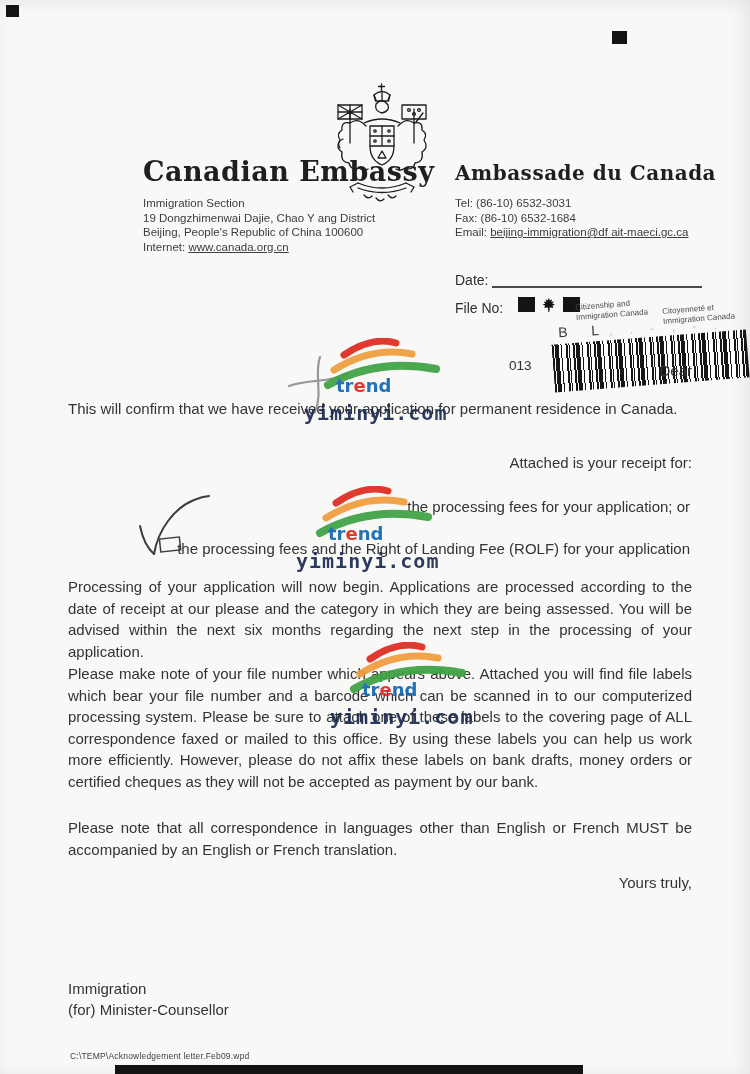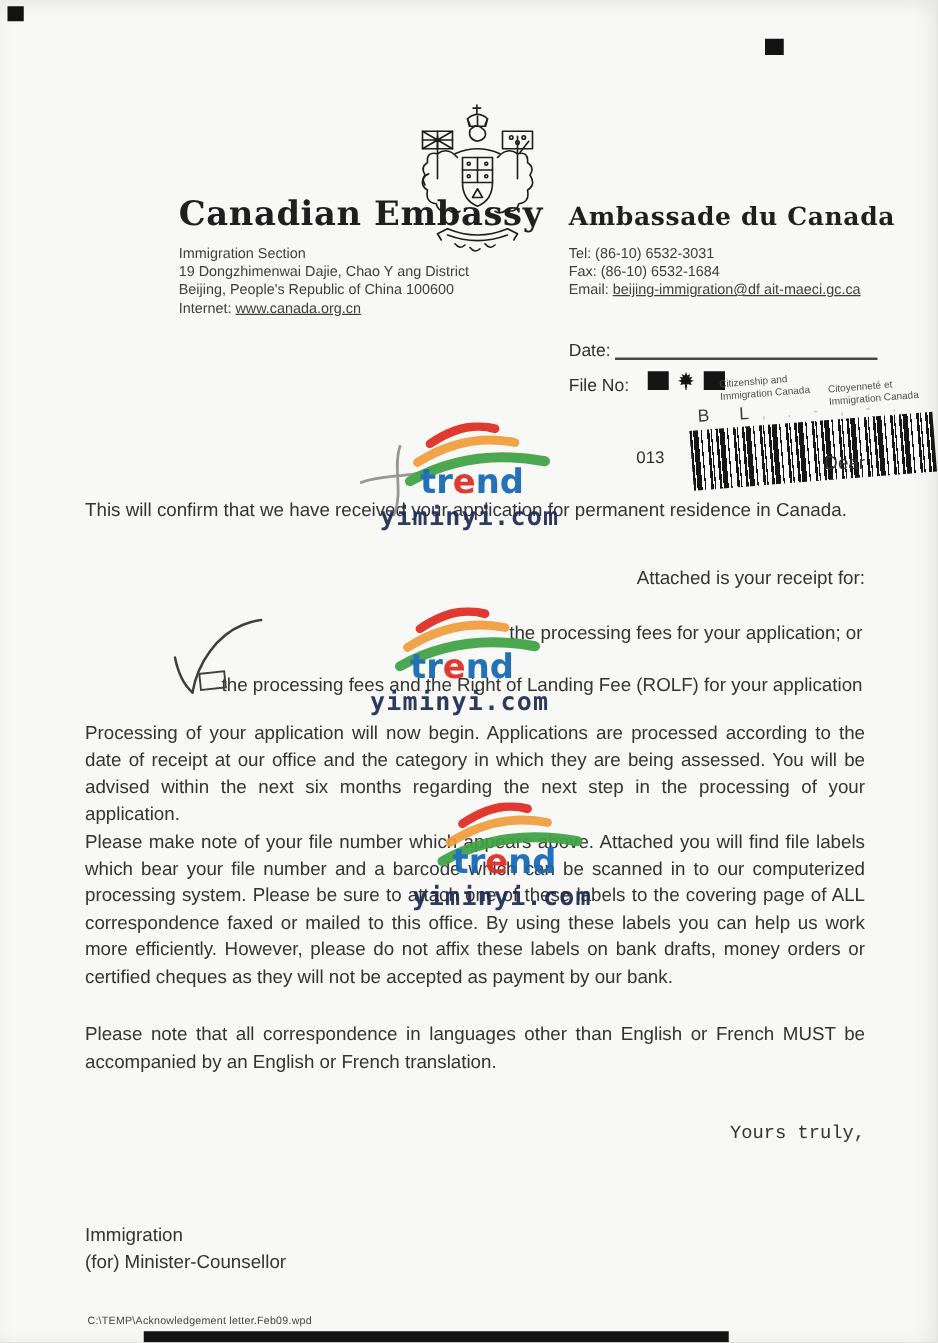--- a/index.html
+++ b/index.html
@@ -23,21 +23,21 @@
     transform:rotate(-4.5deg);
     background:repeating-linear-gradient(90deg,
       #161616 0 2px,#fdfdfd 2px 3px,#161616 3px 7px,#fdfdfd 7px 9px,
       #161616 9px 10px,#fdfdfd 10px 14px,#161616 14px 16px,#fdfdfd 16px 17px,
       #161616 17px 18px,#fdfdfd 18px 21px);
   }
   .bc-chars{position:absolute;left:558px;top:320px;font-size:14px;color:#3a3a3a;letter-spacing:10px;transform:rotate(-3deg);}
   .bc-faint{color:#b9b9b9;letter-spacing:7px;font-size:12px;}
   .bc-num{position:absolute;left:509px;top:358px;font-size:13.5px;color:#2e2e2e;}
   .wm{position:absolute;width:165px;opacity:.93;pointer-events:none;}
-  .wm-brand{position:absolute;left:32px;top:34px;font-family:"DejaVu Sans",sans-serif;font-weight:bold;font-size:27px;line-height:27px;color:#1467b3;}
+  .wm-brand{position:absolute;left:32px;top:34px;font-family:"DejaVu Sans",sans-serif;font-weight:bold;font-size:18px;line-height:27px;color:#1467b3;}
   .wm-e{color:#df2b22;}
   .wm-site{position:absolute;left:0px;top:63px;font-family:"DejaVu Sans Mono",monospace;font-weight:bold;font-size:20px;color:#1e2c52;letter-spacing:1px;white-space:nowrap;}
   .scan-mark{position:absolute;background:#131313;}
   .footer-path{position:absolute;left:70px;top:1051px;font-size:8.5px;color:#3f3f3f;letter-spacing:.2px;}
   .sig{font-size:15px;line-height:21px;color:#333;}
 </style>
 </head>
 <body>
 
 <div class="page">
@@ -127,24 +127,24 @@
   <div class="body-par line-left" style="left:170px;top:538px;width:520px;">the processing fees and the Right of Landing Fee (ROLF) for your application</div>
 
   <div class="abs" style="left:128px;top:492px;">
     <svg width="85" height="68" viewBox="0 0 85 68" fill="none" stroke="#3e3e3e" stroke-width="2" stroke-linecap="round">
       <rect x="32" y="46" width="20" height="13" transform="rotate(-6 42 52)" stroke-width="1.5"></rect>
       <path d="M12 34 C14 44 18 55 26 62"></path>
       <path d="M26 62 C30 38 46 16 66 8 C71 6 76 4.5 81 4"></path>
     </svg>
   </div>
 
-  <div class="body-par" style="top:576px;">Processing of your application will now begin.  Applications are processed according to the date of receipt at our office and the category in which they are being assessed.  You will be advised within the next six months regarding the next step in the processing of your application.</div>
+  <div class="body-par" style="top:576px;">Processing of your application will now begin.  Applications are processed according to the date of receipt at our please and the category in which they are being assessed.  You will be advised within the next six months regarding the next step in the processing of your application.</div>
   <div class="body-par" style="top:663px;">Please make note of your file number which appears above. Attached you will find file labels which bear your file number and a barcode which can be scanned in to our computerized processing system. Please be sure to attach one of these labels to the covering page of ALL correspondence faxed or mailed to this office. By using these labels you can help us work more efficiently. However, please do not affix these labels on bank drafts, money orders or certified cheques as they will not be accepted as payment by our bank.</div>
   <div class="body-par" style="top:817px;">Please note that all correspondence in languages other than English or French MUST be accompanied by an English or French translation.</div>
-  <div class="body-par line-left" style="top:896px;font-family:Liberation Mono, monospace;">Yours truly,</div>
+  <div class="body-par line-left" style="top:872px;">Yours truly,</div>
   <div class="abs sig" style="left:68px;top:978px;">
     <div>Immigration</div>
     <div>(for) Minister-Counsellor</div>
   </div>
 
   <div class="footer-path">C:\TEMP\Acknowledgement letter.Feb09.wpd</div>
 
   <div class="abs" style="left:288px;top:356px;">
     <svg width="62" height="58" viewBox="0 0 62 58" fill="none" stroke="#979797" stroke-width="2.2" stroke-linecap="round">
       <path d="M32 1 C26 18 35 38 27 56"></path>

